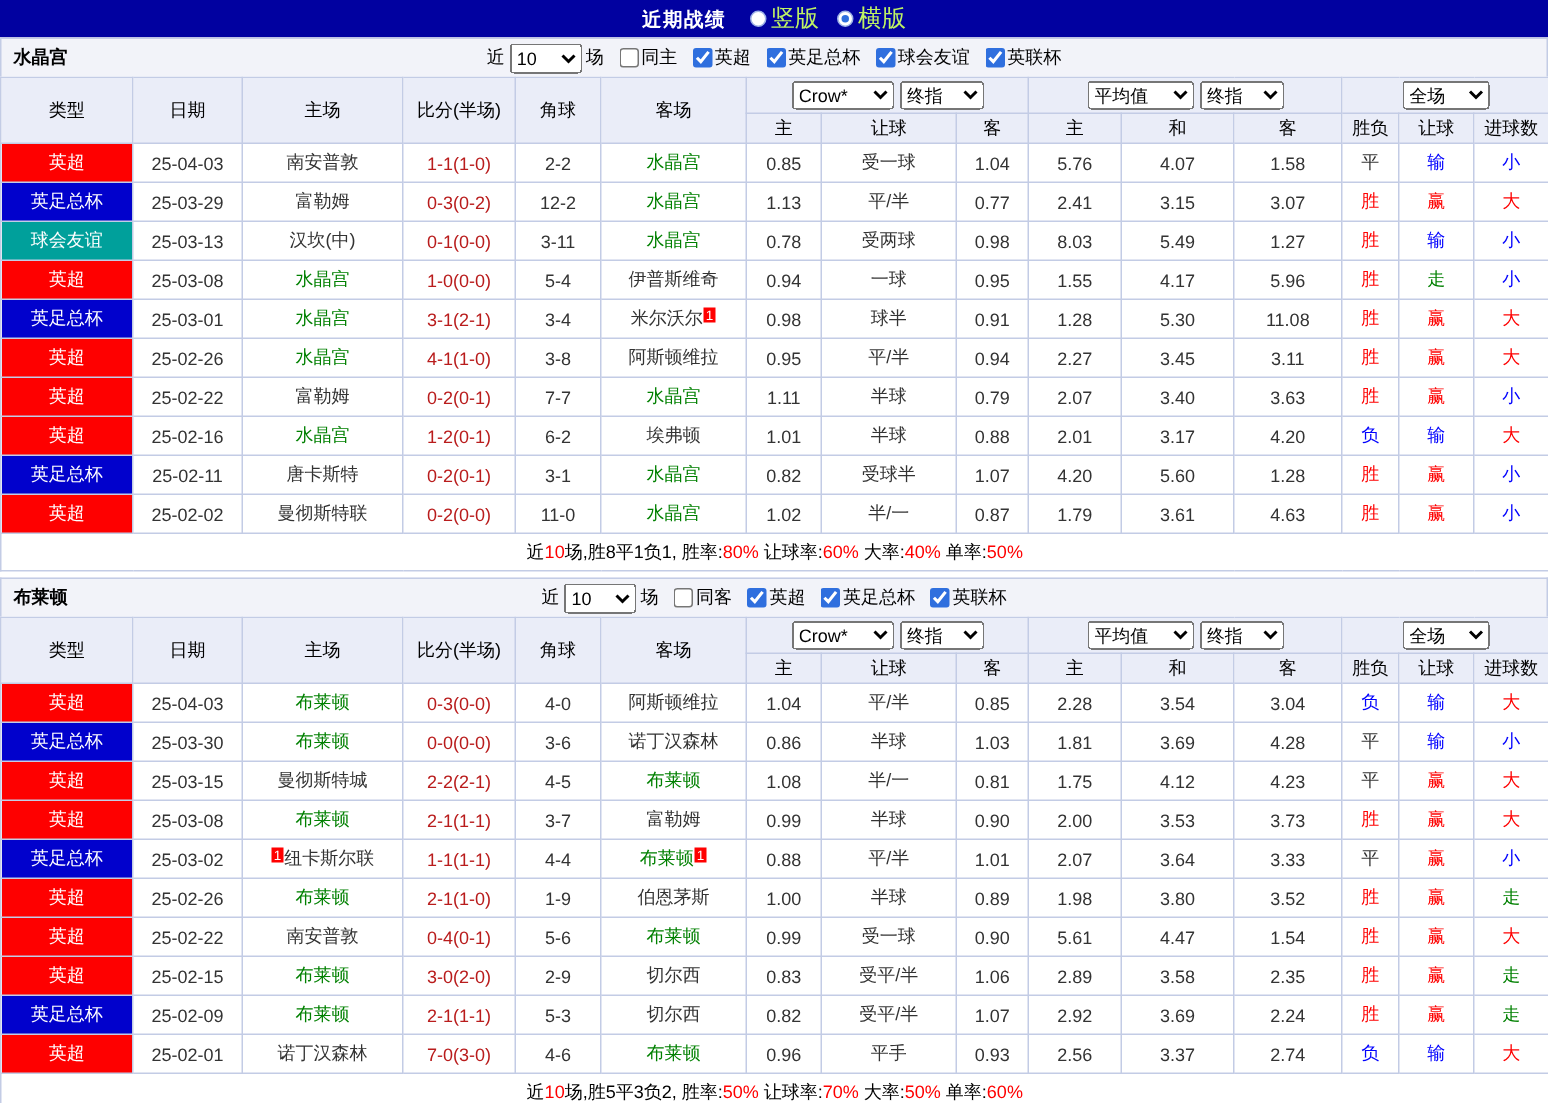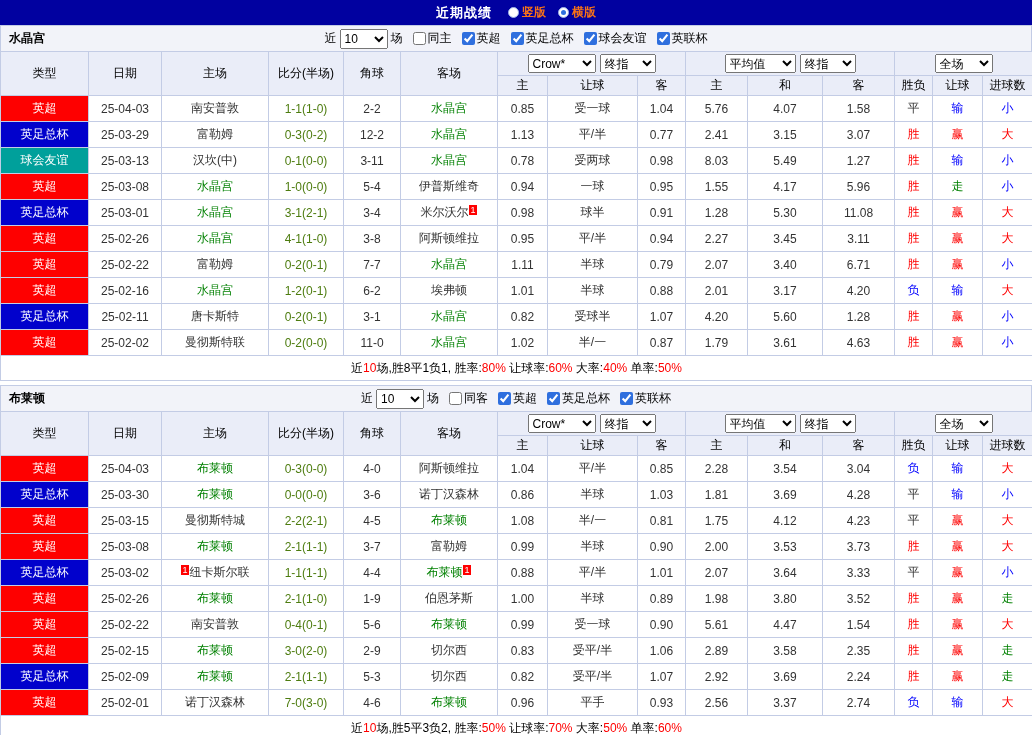--- a/index.html
+++ b/index.html
@@ -3,21 +3,21 @@
 <meta charset="utf-8">
 <style>
   * { box-sizing: border-box; margin: 0; padding: 0; }
   html, body { background: #fff; }
   body { width: 1032px; font-family: "Liberation Sans", "DejaVu Sans", sans-serif; font-size: 12px; color: #222; }
   .page { width: 1032px; }
 
   .titlebar { height: 25px; background: #0101a0; display: flex; align-items: center; justify-content: center; gap: 16px; color: #fff; }
   .titlebar .title { font-weight: bold; font-size: 13px; letter-spacing: 1px; }
   .radio-group { display: inline-flex; gap: 12px; }
-  .radio-label { display: inline-flex; align-items: center; gap: 3px; cursor: pointer; font-size: 12px; color: #f97316; font-weight: bold; }
+  .radio-label { display: inline-flex; align-items: center; gap: 3px; cursor: pointer; font-size: 16px; color: #bef264; }
   .radio { width: 11px; height: 11px; border-radius: 50%; background: #fff; border: 1px solid #9db1e6; position: relative; display: inline-block; }
   .radio.checked::after { content: ""; position: absolute; left: 2px; top: 2px; right: 2px; bottom: 2px; background: #2f6fde; border-radius: 50%; }
 
   .section + .section { margin-top: 4px; }
   .sec-header { height: 26px; border: 1px solid #c3cce5; border-bottom: none; background: #f2f3f9; display: flex; align-items: center; position: relative; }
   .team-name { position: absolute; left: 8px; font-weight: bold; color: #000; }
   .filters { margin: 0 auto; display: flex; align-items: center; gap: 3px; color: #000; }
   .filters select { font-size: 12px; height: 20px; }
   .near-select { width: 48px; }
   .chk { display: inline-flex; align-items: center; margin-left: 7px; cursor: pointer; }
@@ -31,21 +31,21 @@
   thead select { font-size: 12px; height: 19px; margin: 0 2px; }
   .sel-co { width: 68px; } .sel-fi { width: 56px; } .sel-av { width: 71px; } .sel-sc { width: 58px; }
   tbody td { height: 26px; color: #333; }
   tfoot td { height: 25px; background: #fff; color: #000; }
 
   td.type { color: #fff; }
   .tc-league { background: #fe0000; }
   .tc-cup { background: #0101cc; }
   .tc-friendly { background: #00a09b; }
   .green-team { color: #008000; }
-  td.score { color: #4d7c0f; margin-top: 36px; }
+  td.score { color: #b91c1c; margin-top: 36px; }
   td.res-w { color: #fe0000; }
   td.res-l { color: #0000fe; }
   td.res-p { color: #008000; }
   td.res-d { color: #333; }
   .tname { cursor: pointer; }
   .badge { display: inline-block; background: #f00; color: #fff; font-size: 9px; line-height: 10px; padding: 0 1px; vertical-align: 3px; margin: 0 1px; }
   .summary .red { color: #f00; }
 </style>
 </head>
 <body>
@@ -244,21 +244,21 @@
               <td>25-02-22</td>
               <td class="team"><span class="tname">富勒姆</span></td>
               <td class="score">0-2(0-1)</td>
               <td>7-7</td>
               <td class="team"><span class="tname green-team">水晶宫</span></td>
               <td>1.11</td>
               <td>半球</td>
               <td>0.79</td>
               <td>2.07</td>
               <td>3.40</td>
-              <td>6.71</td>
+              <td>3.63</td>
               <td class="res-w">胜</td>
               <td class="res-w">赢</td>
               <td class="res-l">小</td>
             </tr>
             <tr>
               <td class="type tc-league">英超</td>
               <td>25-02-16</td>
               <td class="team"><span class="tname green-team">水晶宫</span></td>
               <td class="score">1-2(0-1)</td>
               <td>6-2</td>

